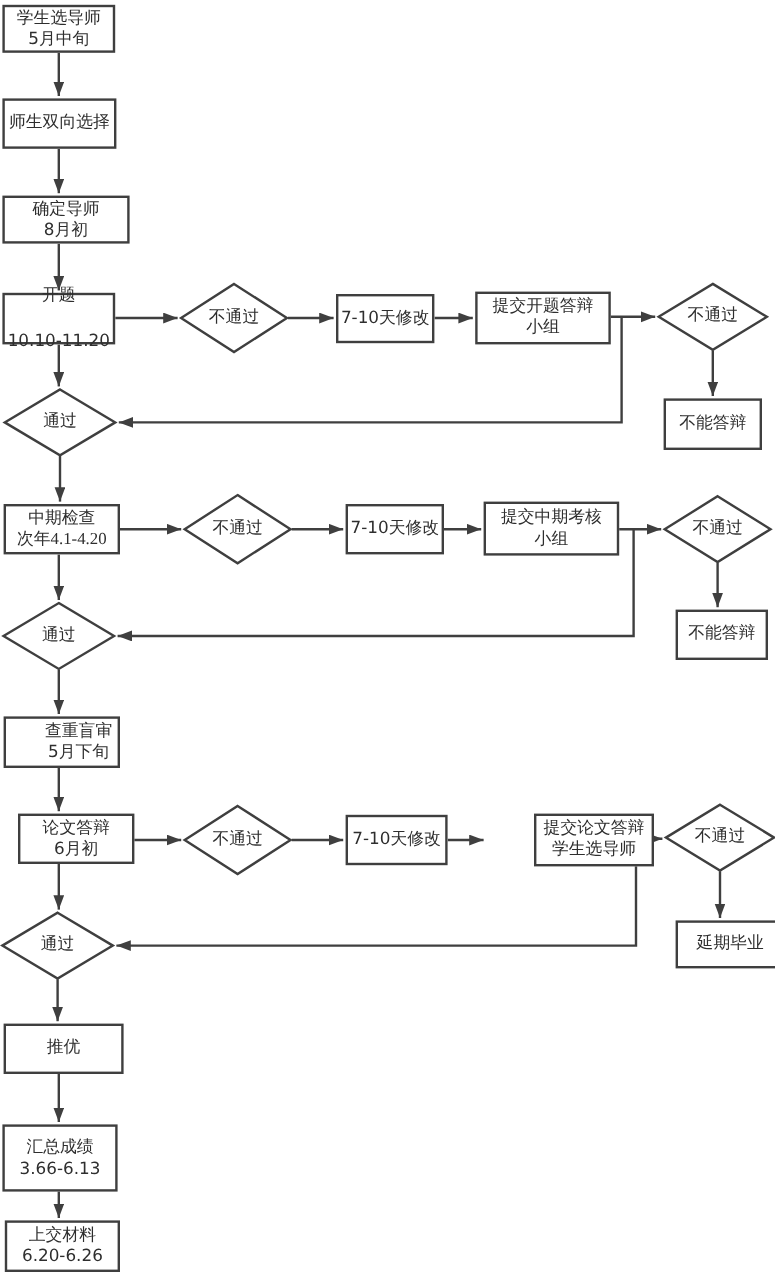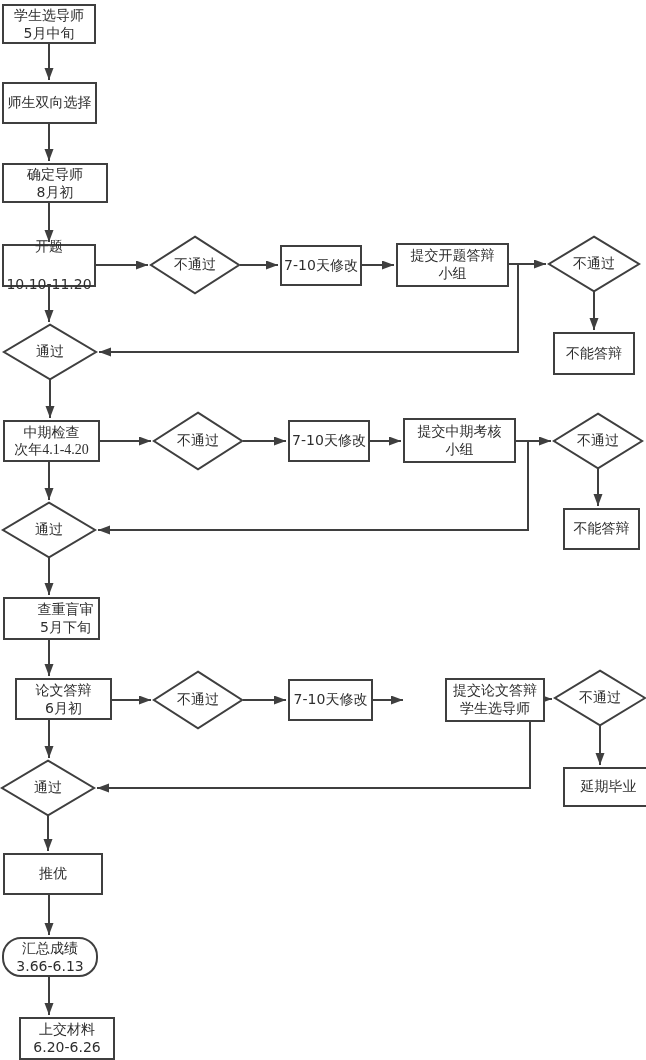--- a/index.html
+++ b/index.html
@@ -243,23 +243,23 @@
     <svg viewBox="0 0 100 100" preserveAspectRatio="none">
         <polygon points="50,1 99,50 50,99 1,50"></polygon>
       </svg>
     <span class="lbl">通过</span>
   </div>
 
   <div class="node box" style="left:3px;top:853px;width:100px;height:42px;">
     <span class="lbl">推优</span>
   </div>
 
-  <div class="node box" style="left:2px;top:937px;width:96px;height:40px;border-radius:19px;">
+  <div class="node box" style="left:2px;top:937px;width:96px;height:56px;">
     <span class="lbl">汇总成绩</span>
     <span class="sub">3.66-6.13</span>
   </div>
 
-  <div class="node box" style="left:19px;top:1017px;width:96px;height:43px;">
+  <div class="node box" style="left:4px;top:1017px;width:96px;height:43px;">
     <span class="lbl">上交材料</span>
     <span class="sub">6.20-6.26</span>
   </div>
 
 </div>
 
 </body></html>

